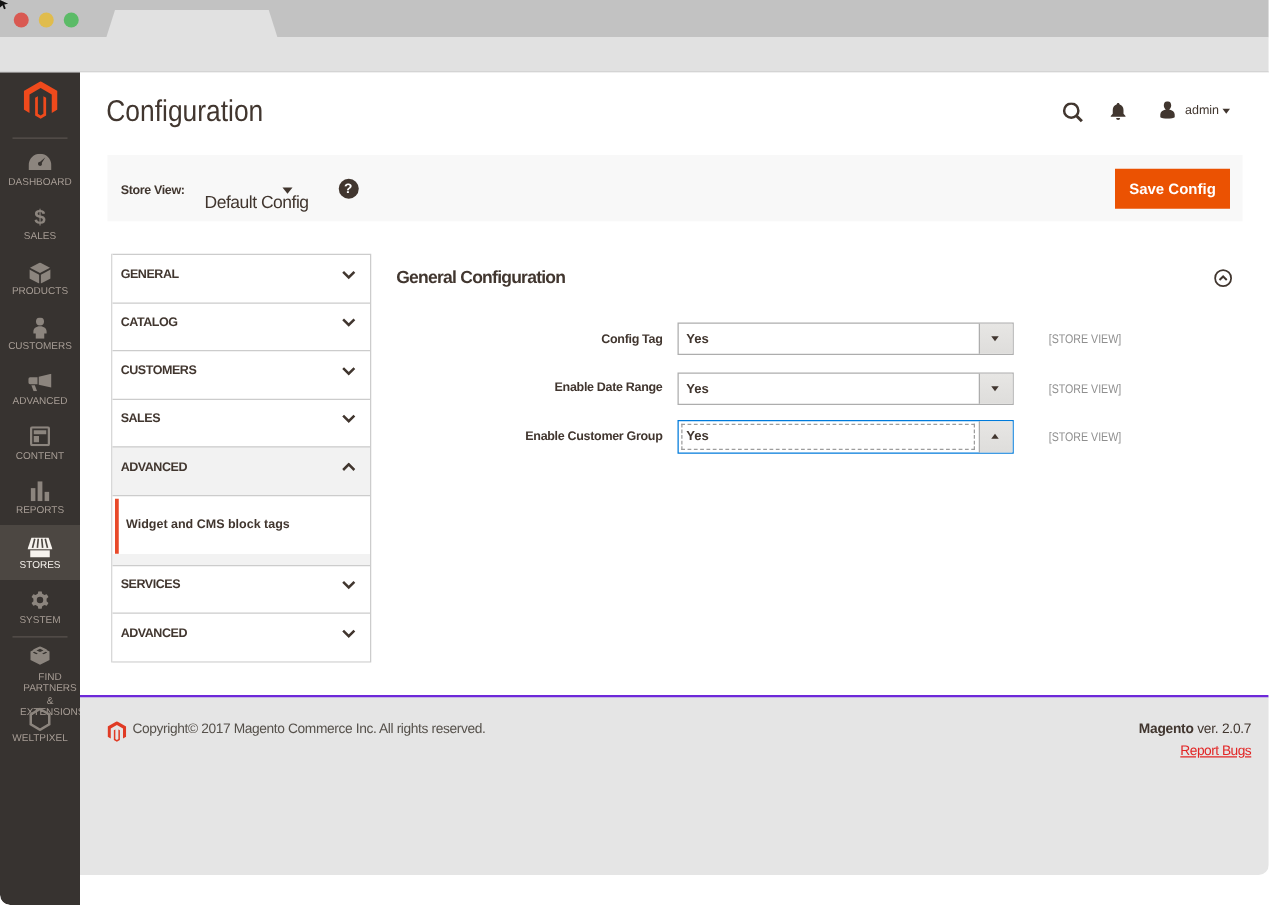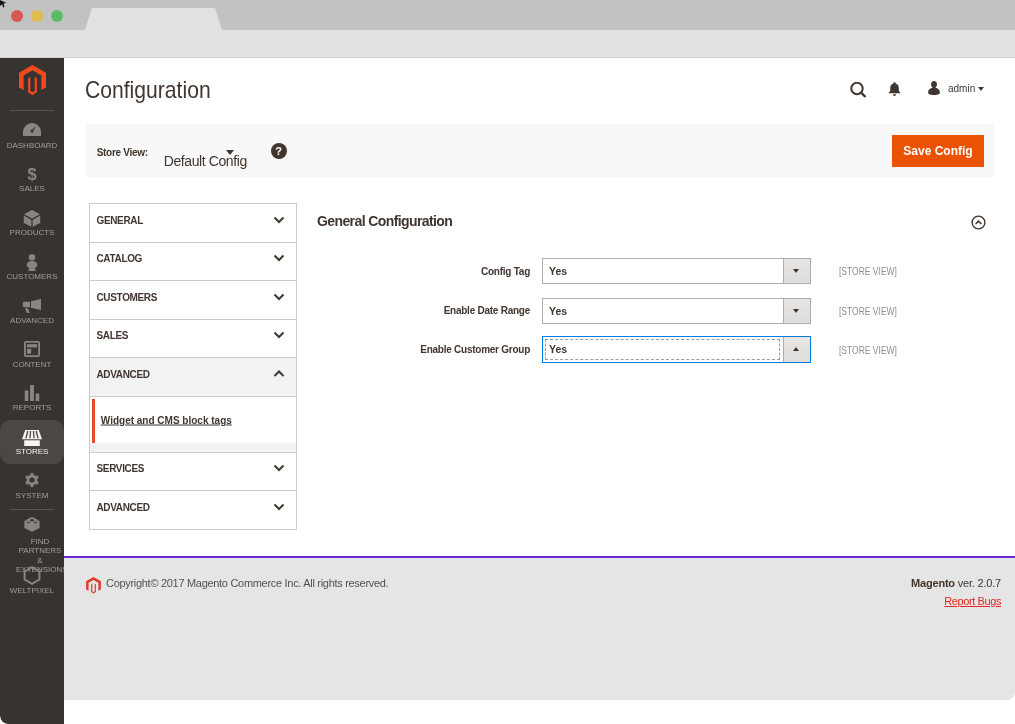--- a/index.html
+++ b/index.html
@@ -34,21 +34,21 @@
   
   #accordion { position:absolute; left:24.5px; top:145px; width:208px; border-left:1px solid #ccc; border-right:1px solid #ccc; }
   .acc-row { position:relative; height:38.5px; border-top:1px solid #ccc; background:#fff; }
   .acc-row .t { position:absolute; left:7px; top:calc(50% - 3px); transform:translateY(-50%);
                 font-size:10px; font-weight:700; color:#41362f; letter-spacing:-0.35px; white-space:nowrap; }
   .acc-row svg { position:absolute; right:11px; top:50%; margin-top:-7px; }
   .acc-row.open { background:#f2f2f2; }
   .acc-sub { position:relative; height:47.5px; border-top:1px solid #ccc; background:#fff; }
   .acc-sub .bar { position:absolute; left:2px; top:2.5px; bottom:0.5px; width:3px; background:#e8492a; }
   .acc-sub .t { position:absolute; left:11.3px; top:50%; transform:translateY(-50%);
-                font-size:10px; font-weight:700; color:#41362f; white-space:nowrap;text-decoration:underline; }
+                font-size:10px; font-weight:700; color:#41362f; white-space:nowrap; }
   .acc-gray { height:8.5px; background:#f2f2f2; }
   .acc-end { border-top:1px solid #ccc; }
   
   #fieldset { position:absolute; left:0; top:0; width:951px; height:560px; }
   .frow-label { position:absolute; width:230px; text-align:right; font-size:10px; font-weight:700;
                 color:#41362f; letter-spacing:-0.25px; line-height:11px; white-space:nowrap; }
   .sel { position:absolute; left:477.5px; width:269px; height:26px; border:1px solid #adadad; background:#fff; }
   .sel .txt { position:absolute; left:6.5px; top:50%; transform:translateY(-50%); font-size:10.5px; font-weight:700; color:#41362f; }
   .sel .btn { position:absolute; right:0; top:0; bottom:0; width:27px; border-left:1px solid #adadad;
               background:linear-gradient(#e7e6e4,#dedddb); }
@@ -128,21 +128,21 @@
       <div class="lbl">CONTENT</div>
     </div>
     <div class="sbitem" style="top:318.1px;">
       <svg style="top:9px;" width="15" height="16" viewBox="0 0 15 16">
           <rect x="0" y="5.5" width="3.8" height="10.5" fill="#8c857e"></rect>
           <rect x="5.6" y="0" width="3.8" height="16" fill="#8c857e"></rect>
           <rect x="11.2" y="8.5" width="3.8" height="7.5" fill="#8c857e"></rect>
         </svg>
       <div class="lbl">REPORTS</div>
     </div>
-    <div class="sbitem active" style="top:361.9px;border-radius:11px;">
+    <div class="sbitem active" style="top:361.9px;">
       <svg style="top:10.5px;" width="20" height="16" viewBox="0 0 20 16">
           <path fill="#f7f3ee" d="M3.2 0 L16.8 0 L20 9.3 L0 9.3 Z"></path>
           <g stroke="#4c4742" stroke-width="1.3">
             <line x1="5.8" y1="1" x2="4" y2="8.3"></line>
             <line x1="8.6" y1="1" x2="7.9" y2="8.3"></line>
             <line x1="11.4" y1="1" x2="12.1" y2="8.3"></line>
             <line x1="14.2" y1="1" x2="16" y2="8.3"></line>
           </g>
           <rect x="2.2" y="10.3" width="15.6" height="5.7" fill="#f7f3ee"></rect>
         </svg>

